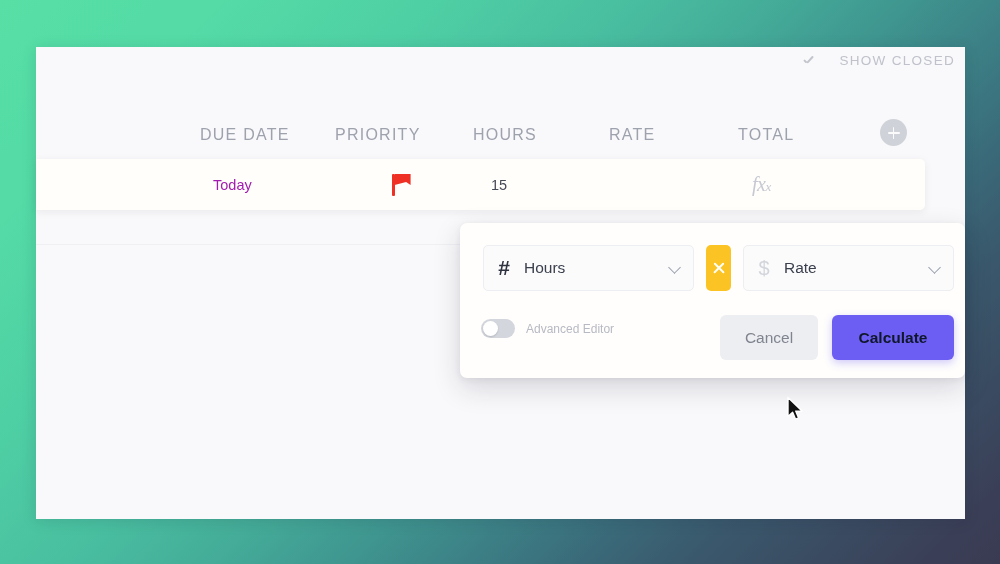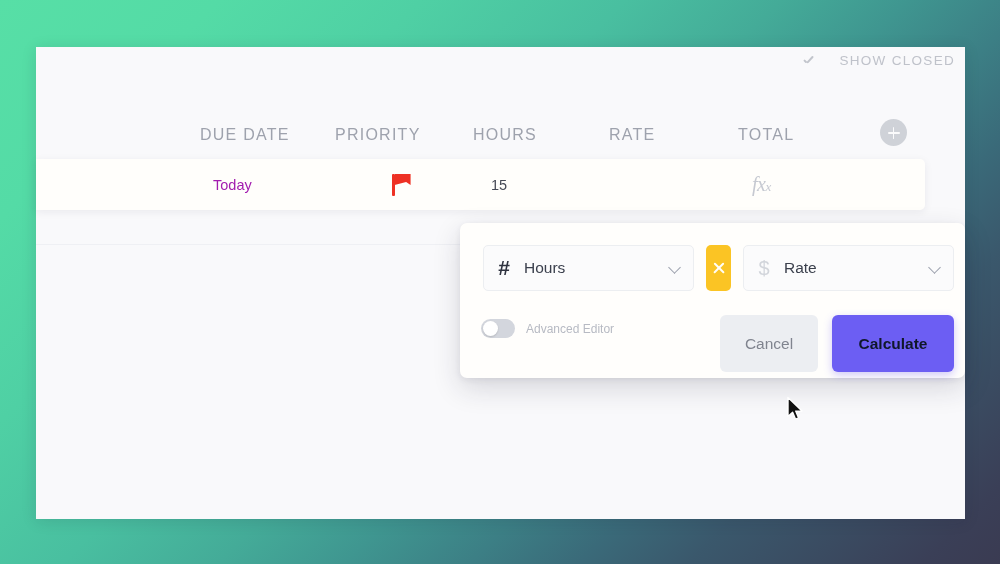--- a/index.html
+++ b/index.html
@@ -346,21 +346,21 @@
     box-shadow: 0 1px 2px rgba(0,0,0,.14);
   }
   #advanced-editor-toggle .label {
     font-size: 12px;
     color: #b7bac3;
   }
 
   .action-button {
     position: absolute;
     top: 92px;
-    height: 57px;
+    height: 45px;
     border: none;
     border-radius: 6px;
     font-family: "Liberation Sans", sans-serif;
     font-size: 15.5px;
     cursor: pointer;
     padding: 12px;
   }
   #cancel-button {
     left: 260px;
     width: 98px;

